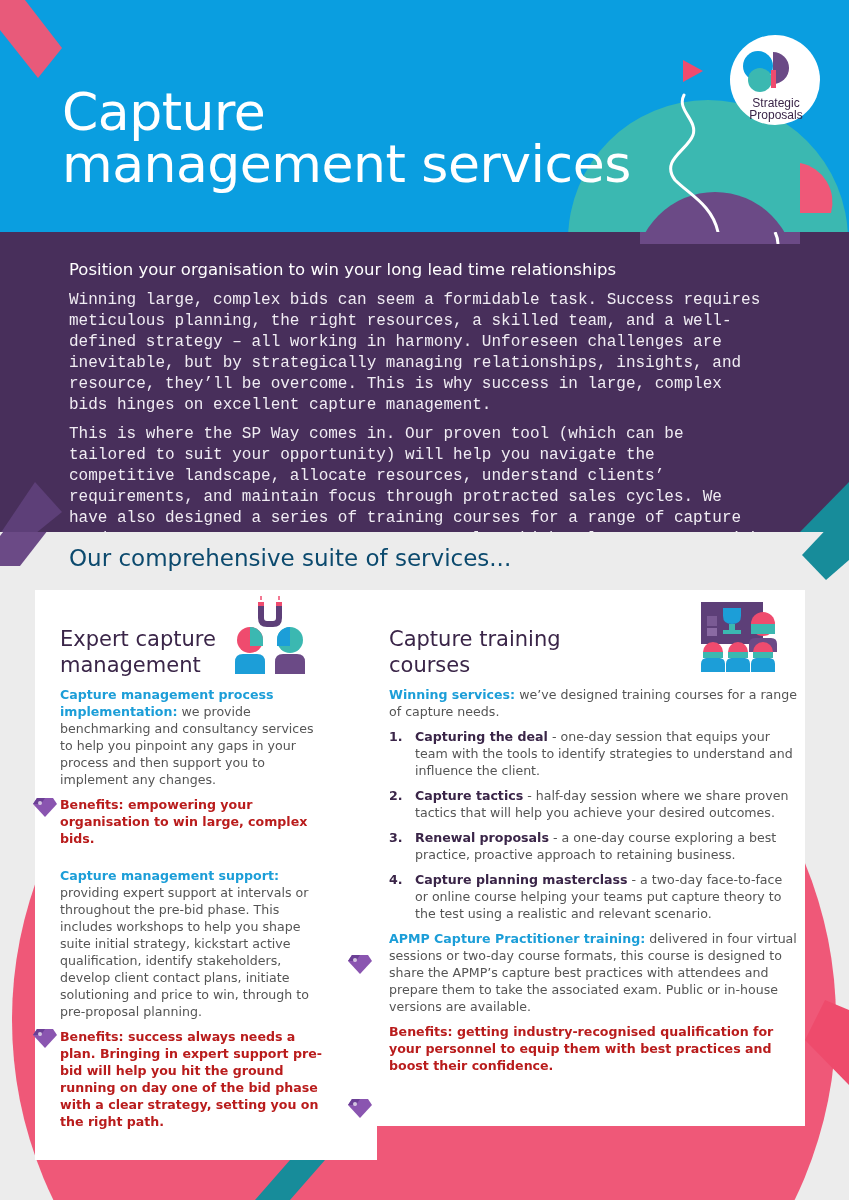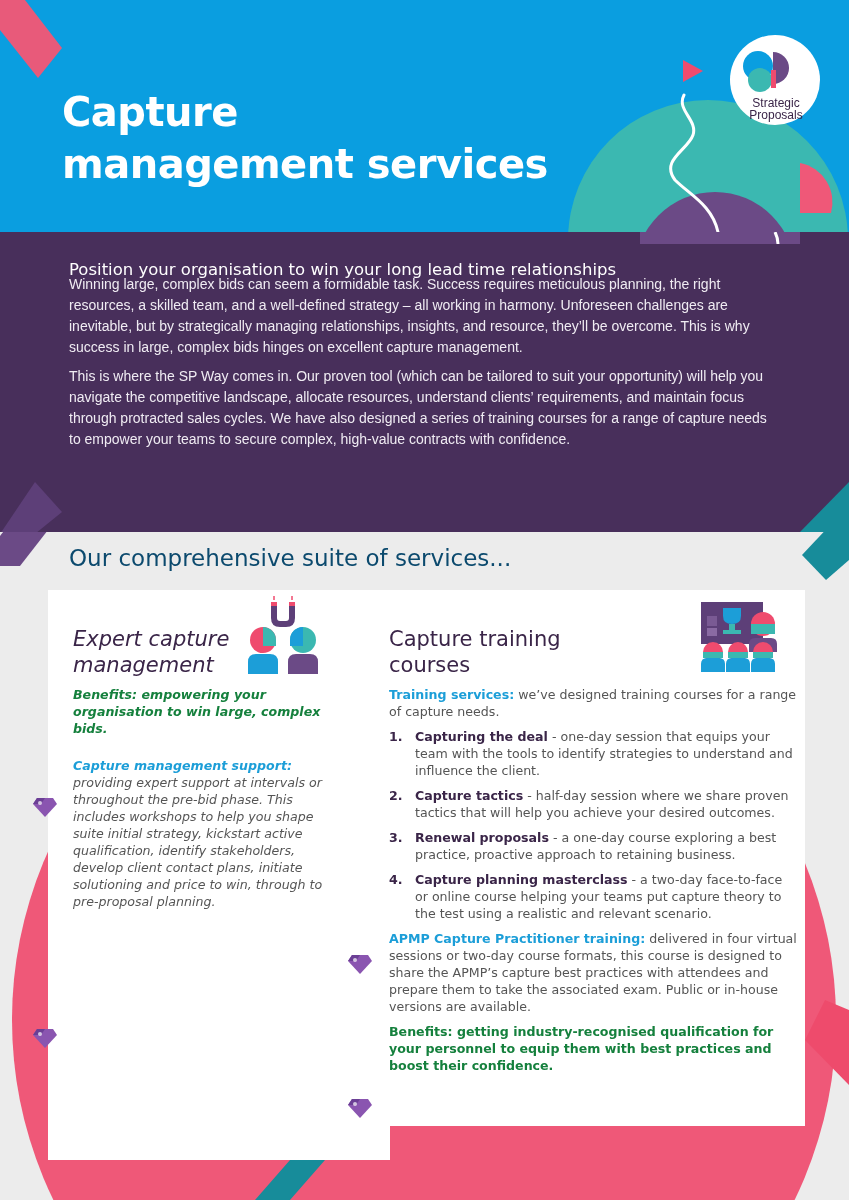--- a/index.html
+++ b/index.html
@@ -1,47 +1,47 @@
 <!DOCTYPE html>
 <html><head>
 <meta charset="utf-8">
 <style>
   * { box-sizing: border-box; margin: 0; padding: 0; }
   html, body { width: 849px; height: 1200px; overflow: hidden; }
   body { font-family: "Liberation Sans", sans-serif; background: #ececec; position: relative; }
 
   .hero { position: absolute; left: 0; top: 0; width: 849px; height: 232px; background: #0a9ee0; overflow: hidden; }
-  .hero-title { position: absolute; left: 62px; top: 86px; color: #fff; font-family: "DejaVu Sans", sans-serif; font-size: 40px; line-height: 52px; font-weight: 700; letter-spacing: -0.5px; }
+  .hero-title { position: absolute; left: 62px; top: 86px; color: #fff; font-family: "DejaVu Sans", sans-serif; font-size: 52px; line-height: 52px; font-weight: 400; letter-spacing: -0.5px; }
   .hero-art { position: absolute; left: 0; top: 0; width: 849px; height: 232px; }
 
   .intro { position: absolute; left: 0; top: 232px; width: 849px; height: 300px; background: #482f5b; overflow: hidden; }
   .intro-heading { position: absolute; left: 69px; top: 28px; color: #fff; font-family: "DejaVu Sans", sans-serif; font-size: 16.5px; font-weight: 500; }
-  .intro-body { position: absolute; left: 69px; top: 42px; width: 700px; color: #f0ecf3; font-family: Liberation Sans, sans-serif; font-size: 14px; line-height: 21px; }
+  .intro-body { position: absolute; left: 69px; top: 58px; width: 700px; color: #f0ecf3; font-family: Liberation Mono, monospace; font-size: 16px; line-height: 21px; }
   .intro-body p { margin-bottom: 8px; }
 
   .bg-art { position: absolute; left: 0; top: 0; width: 849px; height: 1200px; pointer-events: none; }
 
   .suite-title { position: absolute; left: 69px; top: 545px; color: #0c4a6e; font-family: "DejaVu Sans", sans-serif; font-size: 23px; font-weight: 500; }
 
   .card { position: absolute; background: #fff; }
-  .card-left { left: 48px; top: 590px; width: 342px; height: 570px; font-style: italic; }
+  .card-left { left: 35px; top: 590px; width: 342px; height: 570px; }
   .card-right { left: 361px; top: 590px; width: 444px; height: 536px; }
 
   .card-title { position: absolute; color: #3a2548; font-family: "DejaVu Sans", sans-serif; font-size: 21px; line-height: 26px; font-weight: 500; }
   .card-left .card-title { left: 25px; top: 36px; }
   .card-right .card-title { left: 28px; top: 36px; }
 
   .card-icon { position: absolute; }
 
   .card-body { position: absolute; font-family: "DejaVu Sans", sans-serif; font-size: 12.6px; line-height: 17px; color: #555; }
   .card-left .card-body { left: 25px; top: 96px; width: 265px; }
   .card-right .card-body { left: 28px; top: 96px; width: 410px; }
 
   .hl { color: #1c9ed8; font-weight: 600; }
-  .benefit { color: #15803d; font-weight: 700; position: relative; }
+  .benefit { color: #b91c1c; font-weight: 700; position: relative; }
   .blk { margin-bottom: 8px; }
   .gap { margin-bottom: 20px; }
 
   ol.courses { list-style: none; margin-bottom: 8px; }
   ol.courses li { position: relative; padding-left: 26px; margin-bottom: 8px; }
   ol.courses li .num { position: absolute; left: 0; top: 0; color: #3a2548; font-weight: 700; }
   ol.courses li .ctitle { color: #3a2548; font-weight: 700; }
 
   .gem { position: absolute; width: 26px; height: 26px; }
 </style>
@@ -111,24 +111,28 @@
     <line x1="28" y1="0" x2="28" y2="4" stroke="#ef4b6e" stroke-width="1.5"></line>
     <line x1="46" y1="0" x2="46" y2="4" stroke="#ef4b6e" stroke-width="1.5"></line>
     <circle cx="17" cy="44" r="13" fill="#ef4b6e"></circle>
     <path d="M17,31 A13,13 0 0 1 30,44 L30,50 L17,50 Z" fill="#3bb8b1"></path>
     <path d="M2,78 L2,66 Q2,58 10,58 L24,58 Q32,58 32,66 L32,78 Z" fill="#1c9ed8"></path>
     <circle cx="57" cy="44" r="13" fill="#3bb8b1"></circle>
     <path d="M44,44 A13,13 0 0 1 57,31 L57,50 L44,50 Z" fill="#1c9ed8"></path>
     <path d="M42,78 L42,66 Q42,58 50,58 L64,58 Q72,58 72,66 L72,78 Z" fill="#6b4a86"></path>
   </svg>
   <div class="card-body">
+    <div class="blk">
+      <span class="hl">Capture management process implementation:</span><span> we provide benchmarking and consultancy services to help you pinpoint any gaps in your process and then support you to implement any changes.</span>
+    </div>
     <div class="benefit gap">Benefits: empowering your organisation to win large, complex bids.</div>
     <div class="blk">
       <span class="hl">Capture management support:</span><span> providing expert support at intervals or throughout the pre-bid phase. This includes workshops to help you shape suite initial strategy, kickstart active qualification, identify stakeholders, develop client contact plans, initiate solutioning and price to win, through to pre-proposal planning.</span>
     </div>
+    <div class="benefit">Benefits: success always needs a plan. Bringing in expert support pre-bid will help you hit the ground running on day one of the bid phase with a clear strategy, setting you on the right path.</div>
   </div>
 </div>
 
 <div class="card card-right">
   <h3 class="card-title">
     <div>Capture training</div>
     <div>courses</div>
   </h3>
   <svg class="card-icon" style="left:340px;top:12px;width:78px;height:70px" viewBox="0 0 78 70">
     <rect x="0" y="0" width="62" height="42" fill="#5d3f78"></rect>
@@ -145,21 +149,21 @@
     <path d="M0,70 L0,62 Q0,56 6,56 L18,56 Q24,56 24,62 L24,70 Z" fill="#1c9ed8"></path>
     <circle cx="37" cy="50" r="10" fill="#ef4b6e"></circle>
     <rect x="27" y="50" width="20" height="6" fill="#3bb8b1"></rect>
     <path d="M25,70 L25,62 Q25,56 31,56 L43,56 Q49,56 49,62 L49,70 Z" fill="#1c9ed8"></path>
     <circle cx="62" cy="50" r="10" fill="#ef4b6e"></circle>
     <rect x="52" y="50" width="20" height="6" fill="#3bb8b1"></rect>
     <path d="M50,70 L50,62 Q50,56 56,56 L68,56 Q74,56 74,62 L74,70 Z" fill="#1c9ed8"></path>
   </svg>
   <div class="card-body">
     <div class="blk">
-      <span class="hl">Training services:</span><span> we’ve designed training courses for a range of capture needs.</span>
+      <span class="hl">Winning services:</span><span> we’ve designed training courses for a range of capture needs.</span>
     </div>
     <ol class="courses">
       <li><span class="num">1.</span><span class="ctitle">Capturing the deal</span><span> - one-day session that equips your team with the tools to identify strategies to understand and influence the client.</span></li>
       <li><span class="num">2.</span><span class="ctitle">Capture tactics</span><span> - half-day session where we share proven tactics that will help you achieve your desired outcomes.</span></li>
       <li><span class="num">3.</span><span class="ctitle">Renewal proposals</span><span> - a one-day course exploring a best practice, proactive approach to retaining business.</span></li>
       <li><span class="num">4.</span><span class="ctitle">Capture planning masterclass</span><span> - a two-day face-to-face or online course helping your teams put capture theory to the test using a realistic and relevant scenario.</span></li>
     </ol>
     <div class="blk">
       <span class="hl">APMP Capture Practitioner training:</span><span> delivered in four virtual sessions or two-day course formats, this course is designed to share the APMP’s capture best practices with attendees and prepare them to take the associated exam. Public or in-house versions are available.</span>
     </div>

